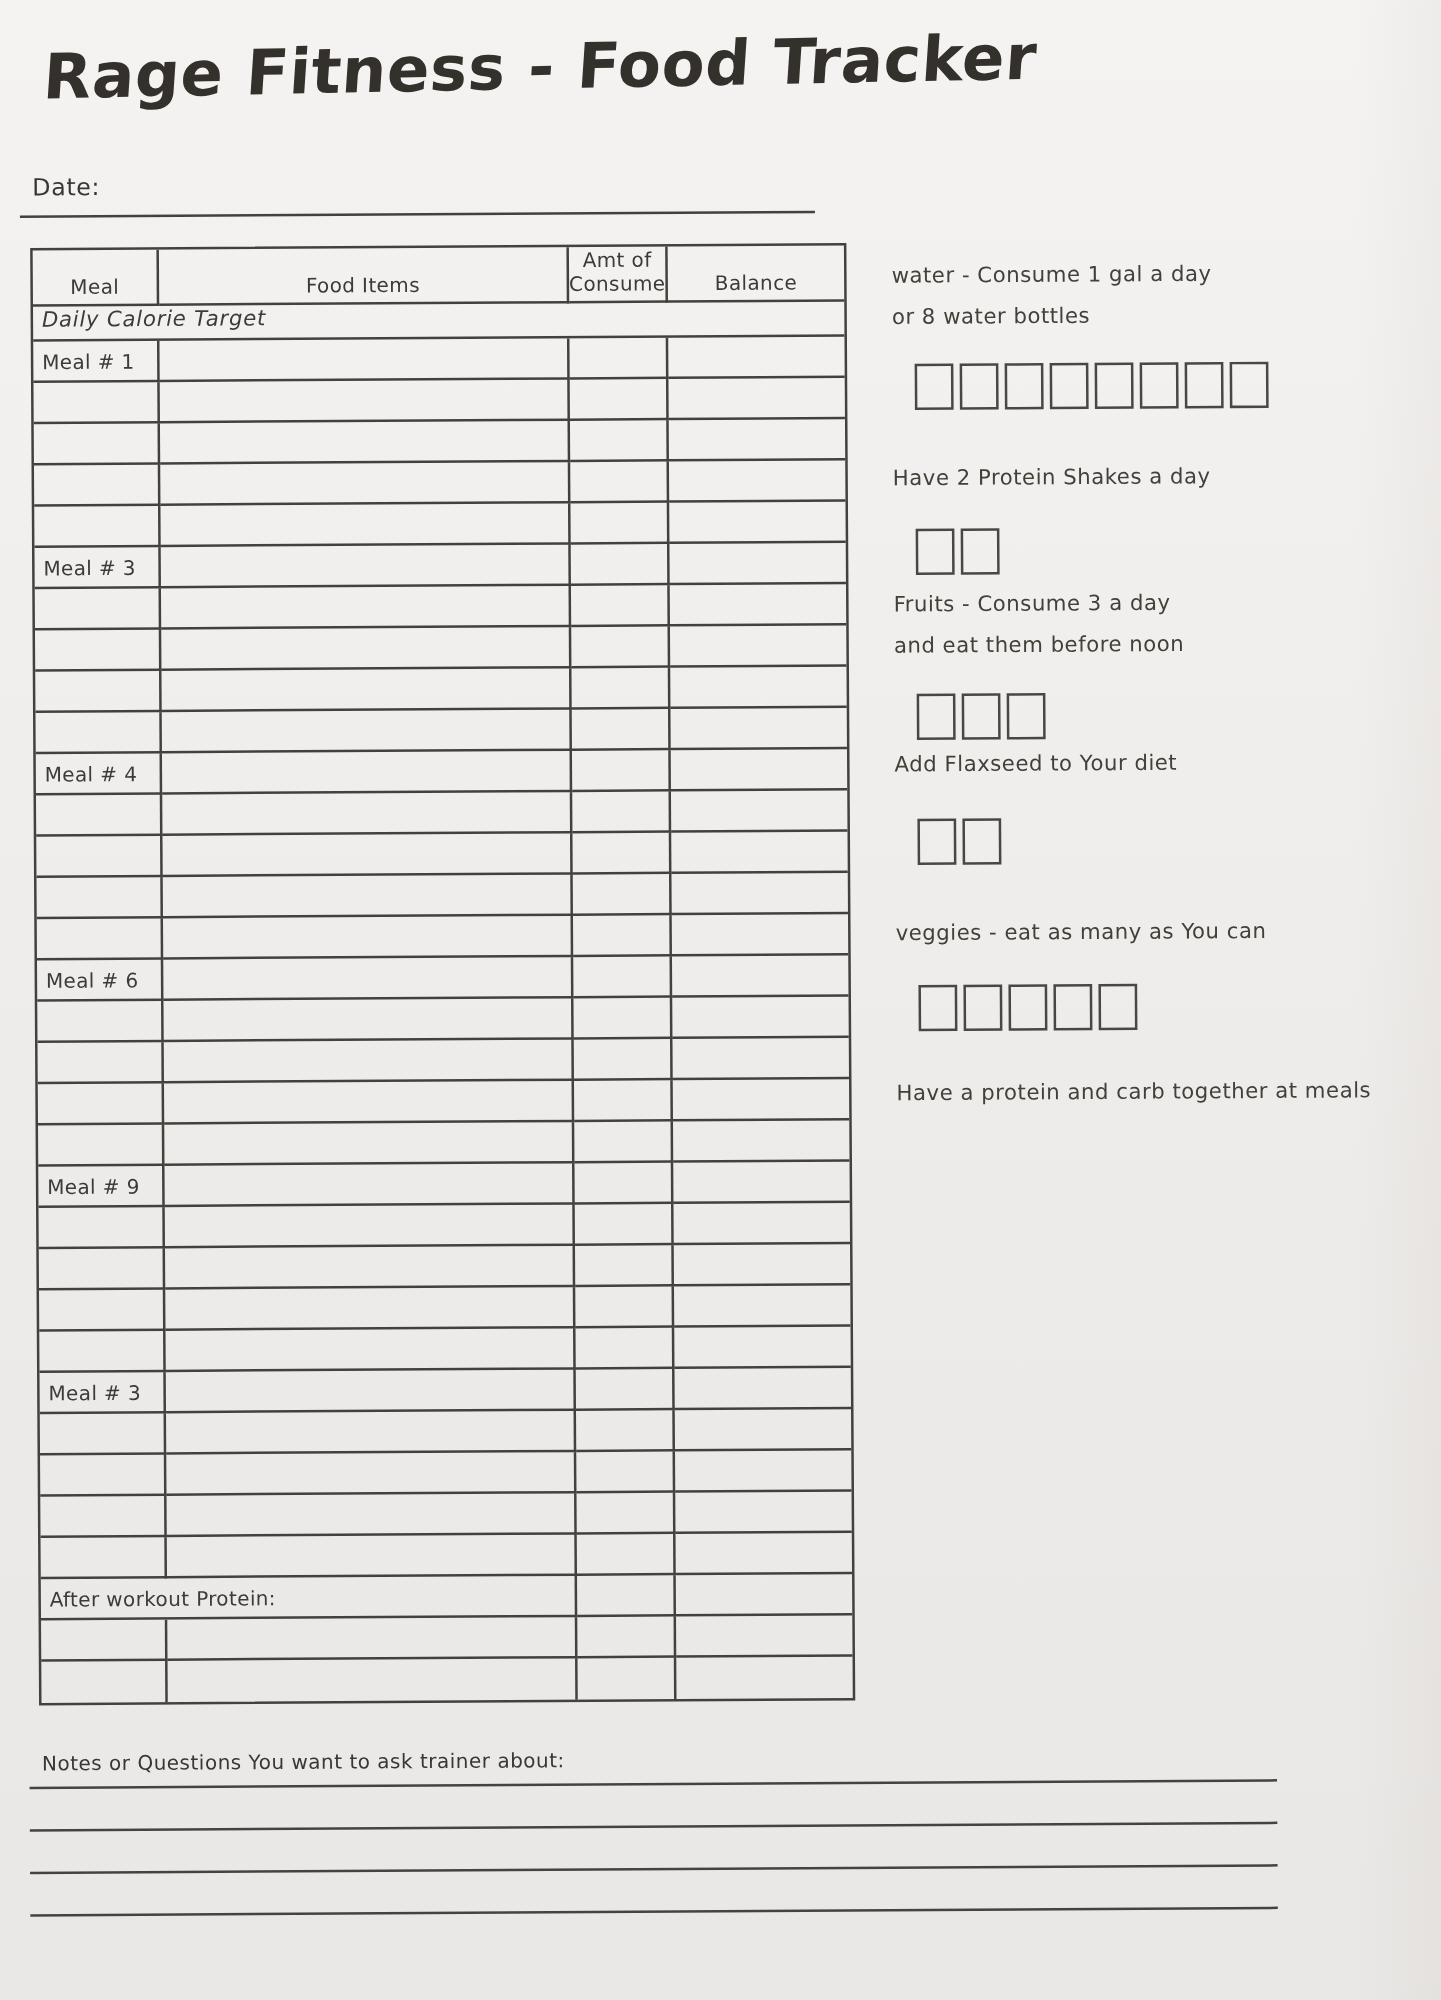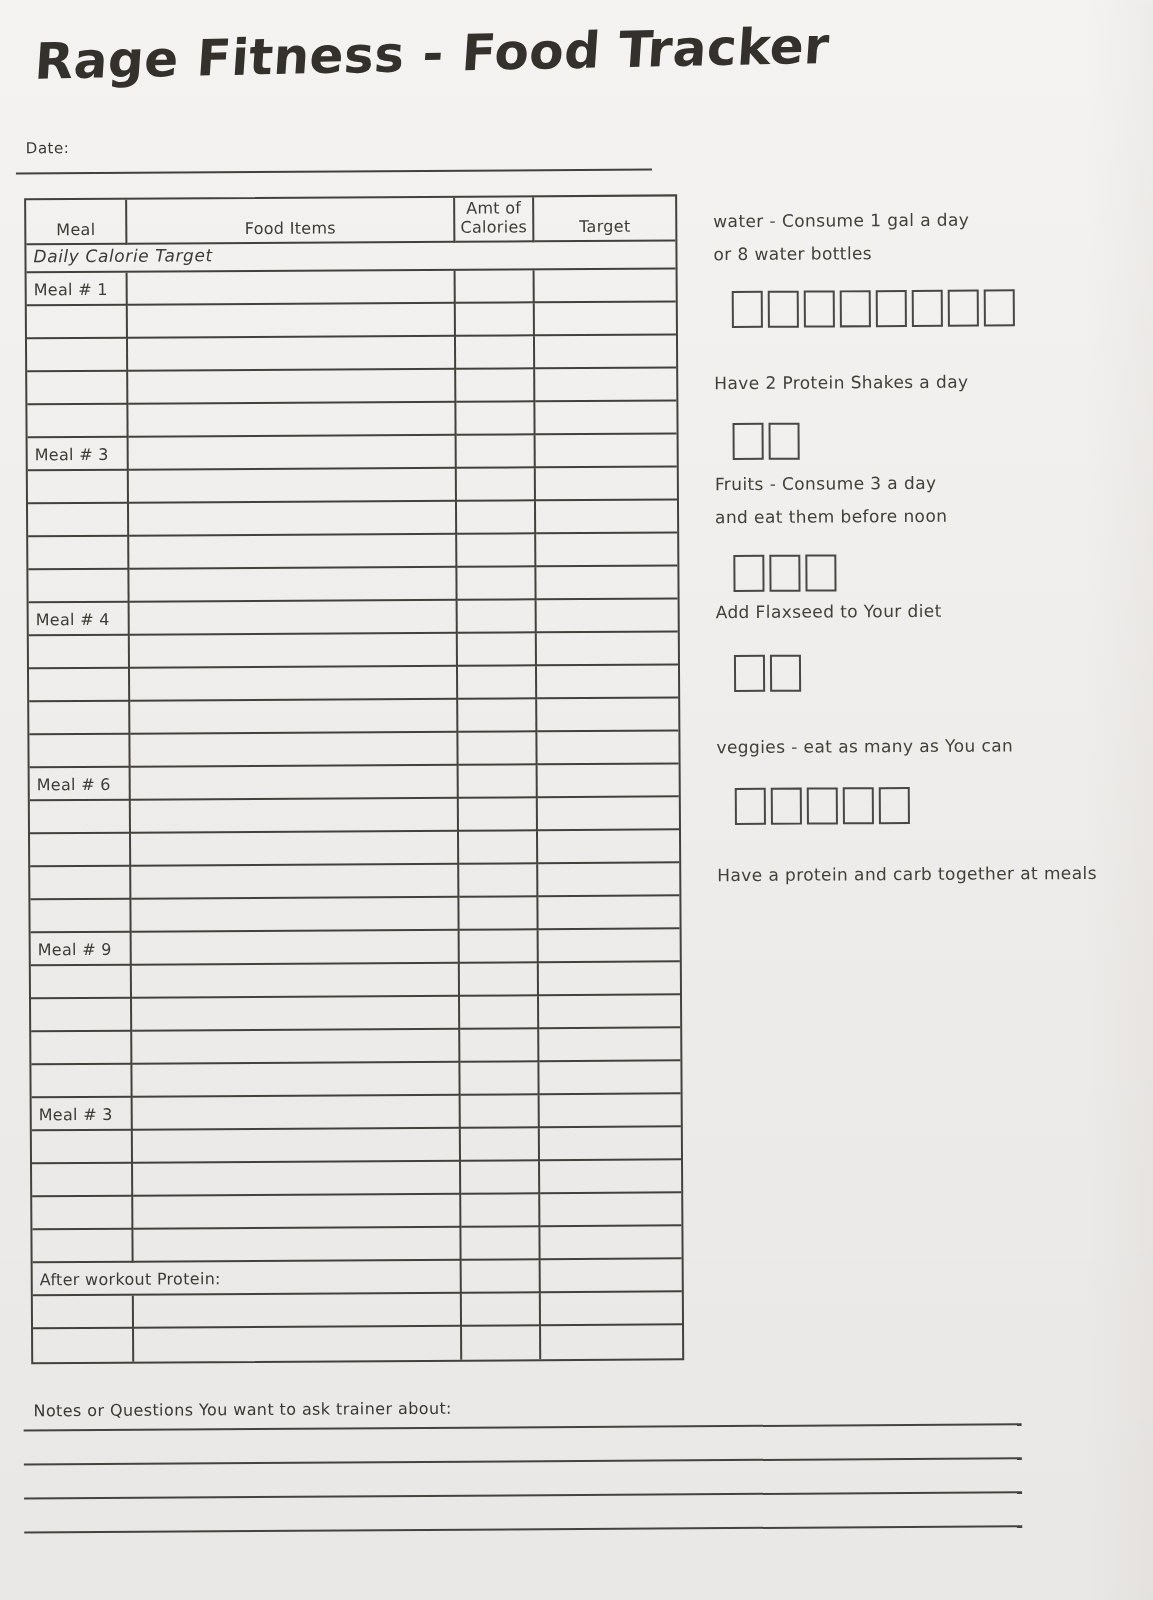--- a/index.html
+++ b/index.html
@@ -27,21 +27,21 @@
 
   .title{
     position:absolute;left:40px;top:24px;
     font-size:50px;font-weight:bold;letter-spacing:0.5px;
     color:#34302b;
     transform:skewX(-5deg) rotate(-0.8deg);
     white-space:nowrap;
   }
   .date-label{
     position:absolute;left:30px;top:136px;
-    font-size:15px;letter-spacing:0.5px;color:#3a3733;
+    font-size:19px;letter-spacing:0.5px;color:#3a3733;
   }
   .date-line{
     position:absolute;left:20px;top:169px;width:636px;height:2px;
     background:var(--ink);
   }
 
   
   .food-table{
     position:absolute;left:28px;top:195px;
     width:649px;
@@ -92,22 +92,22 @@
 
     <div class="title">Rage Fitness - Food Tracker</div>
 
     <div class="date-label">Date:</div>
     <div class="date-line"></div>
 
     <div class="food-table">
         <div class="cell hdr">Meal</div>
         <div class="cell hdr">Food Items</div>
         <div class="cell hdr">Amt of
-Calories</div>
-        <div class="cell hdr nr">Target</div>
+Consume</div>
+        <div class="cell hdr nr">Balance</div>
         <div class="cell lab italic nr" style="grid-column: span 4;">Daily Calorie Target</div>
         <div class="cell lab">Meal # 1</div>
         <div class="cell"></div>
         <div class="cell"></div>
         <div class="cell nr"></div>
         <div class="cell"></div>
         <div class="cell"></div>
         <div class="cell"></div>
         <div class="cell nr"></div>
         <div class="cell"></div>

